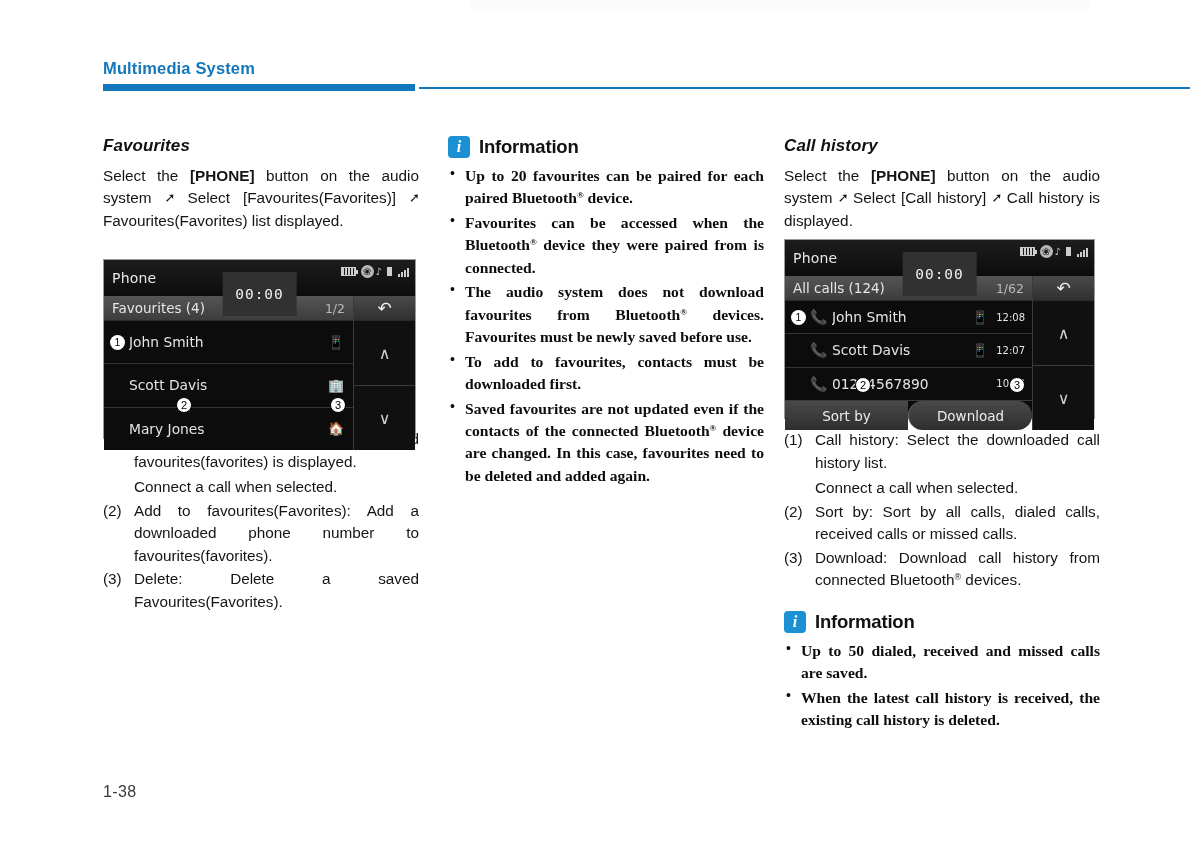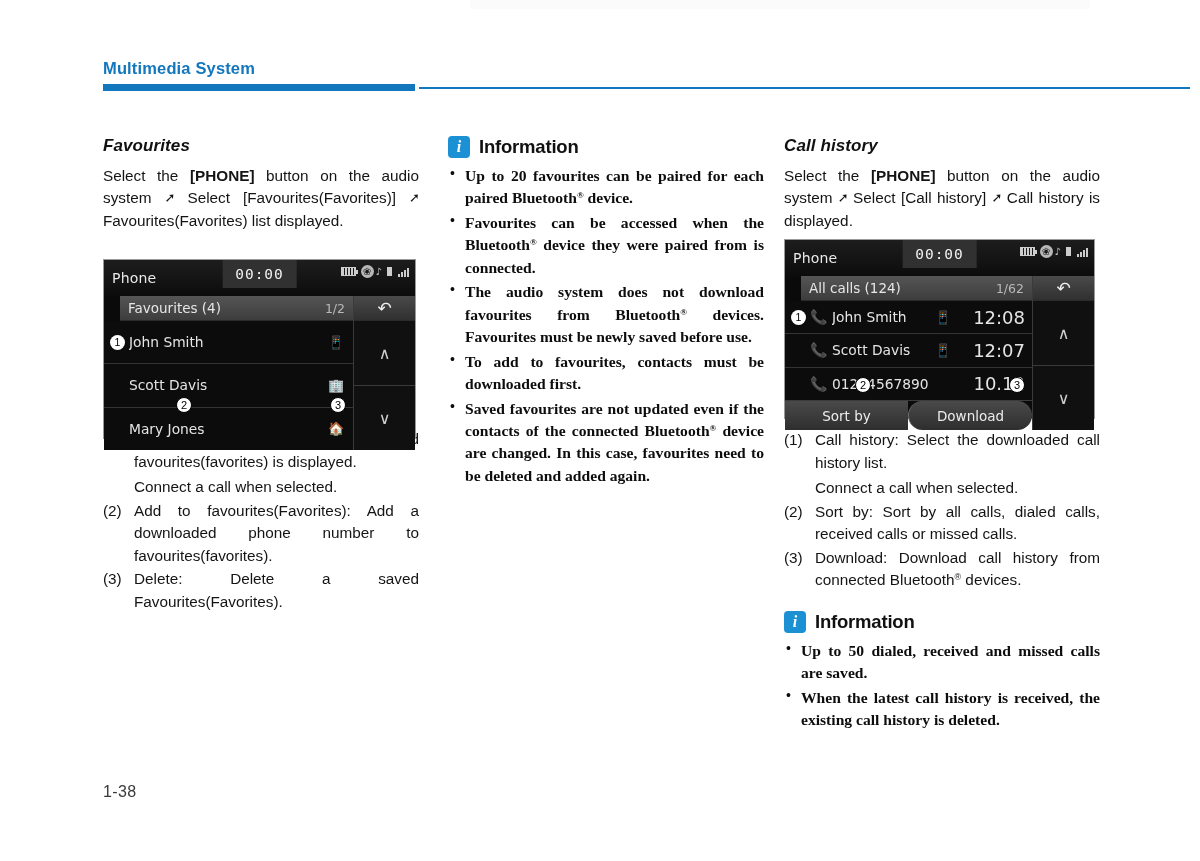--- a/index.html
+++ b/index.html
@@ -178,25 +178,25 @@
   .sb-title {
     color: #e9e9e9;
     font-size: 14px;
     padding-left: 8px;
     letter-spacing: 0.2px;
   }
   .sb-clock {
     position: absolute;
     left: 50%;
     transform: translateX(-50%);
-    top: 0;
+    top: 12px;
     background: #313131;
     color: #f2f2f2;
     font-size: 14.5px;
-    padding: 4px 13px;
+    padding: 12px 13px;
     line-height: 20px;
     letter-spacing: 1px;
     font-family: "DejaVu Sans Mono", monospace;
   }
   .sb-icons {
     position: absolute;
     right: 6px; top: 5px;
     display: flex;
     align-items: center;
     gap: 5px;
@@ -235,21 +235,20 @@
   .rail { width: 62px; flex: 0 0 62px; display: flex; flex-direction: column; border-left: 1px solid #3b3b3b; }
 
   .list-hdr {
     height: 25px;
     background: linear-gradient(#555555, #3d3d3d);
     display: flex; align-items: center;
     padding: 0 8px;
     color: #e6e6e6;
     font-size: 13.5px;
     border-bottom: 1px solid #2b2b2b;
-    margin-left: 16px;
   }
   .list-hdr .pg { margin-left: auto; color: #b9b9b9; font-size: 12.5px; }
 
   .rows { flex: 1 1 auto; display: flex; flex-direction: column; }
   .row {
     flex: 1 1 0;
     display: flex;
     align-items: center;
     padding: 0 7px 0 6px;
     border-bottom: 1px solid #343434;
@@ -268,21 +267,21 @@
     flex: 0 0 auto; margin-right: 4px;
   }
   .row .spacer15 { width: 19px; flex: 0 0 auto; }
 
   .callic {
     flex: 0 0 auto; width: 17px; color: #e8e8e8;
     font-size: 14px; margin-right: 5px; text-align: center;
     position: relative;
   }
   .rname { flex: 1 1 auto; overflow: hidden; white-space: nowrap; }
-  .rtime { flex: 0 0 auto; color: #e4e4e4; font-size: 18px; margin-left: 20px; }
+  .rtime { flex: 0 0 auto; color: #e4e4e4; font-size: 10px; margin-left: 6px; }
 
   .dev-ic { flex: 0 0 auto; width: 20px; text-align: center; color: #efefef; font-size: 13px; }
 
   
   .foot { height: 30px; display: flex; border-top: 1px solid #3b3b3b; }
   .fbtn {
     flex: 1 1 0;
     background: linear-gradient(#4a4a4a, #2e2e2e);
     color: #ececec;
     font-size: 13.5px;

